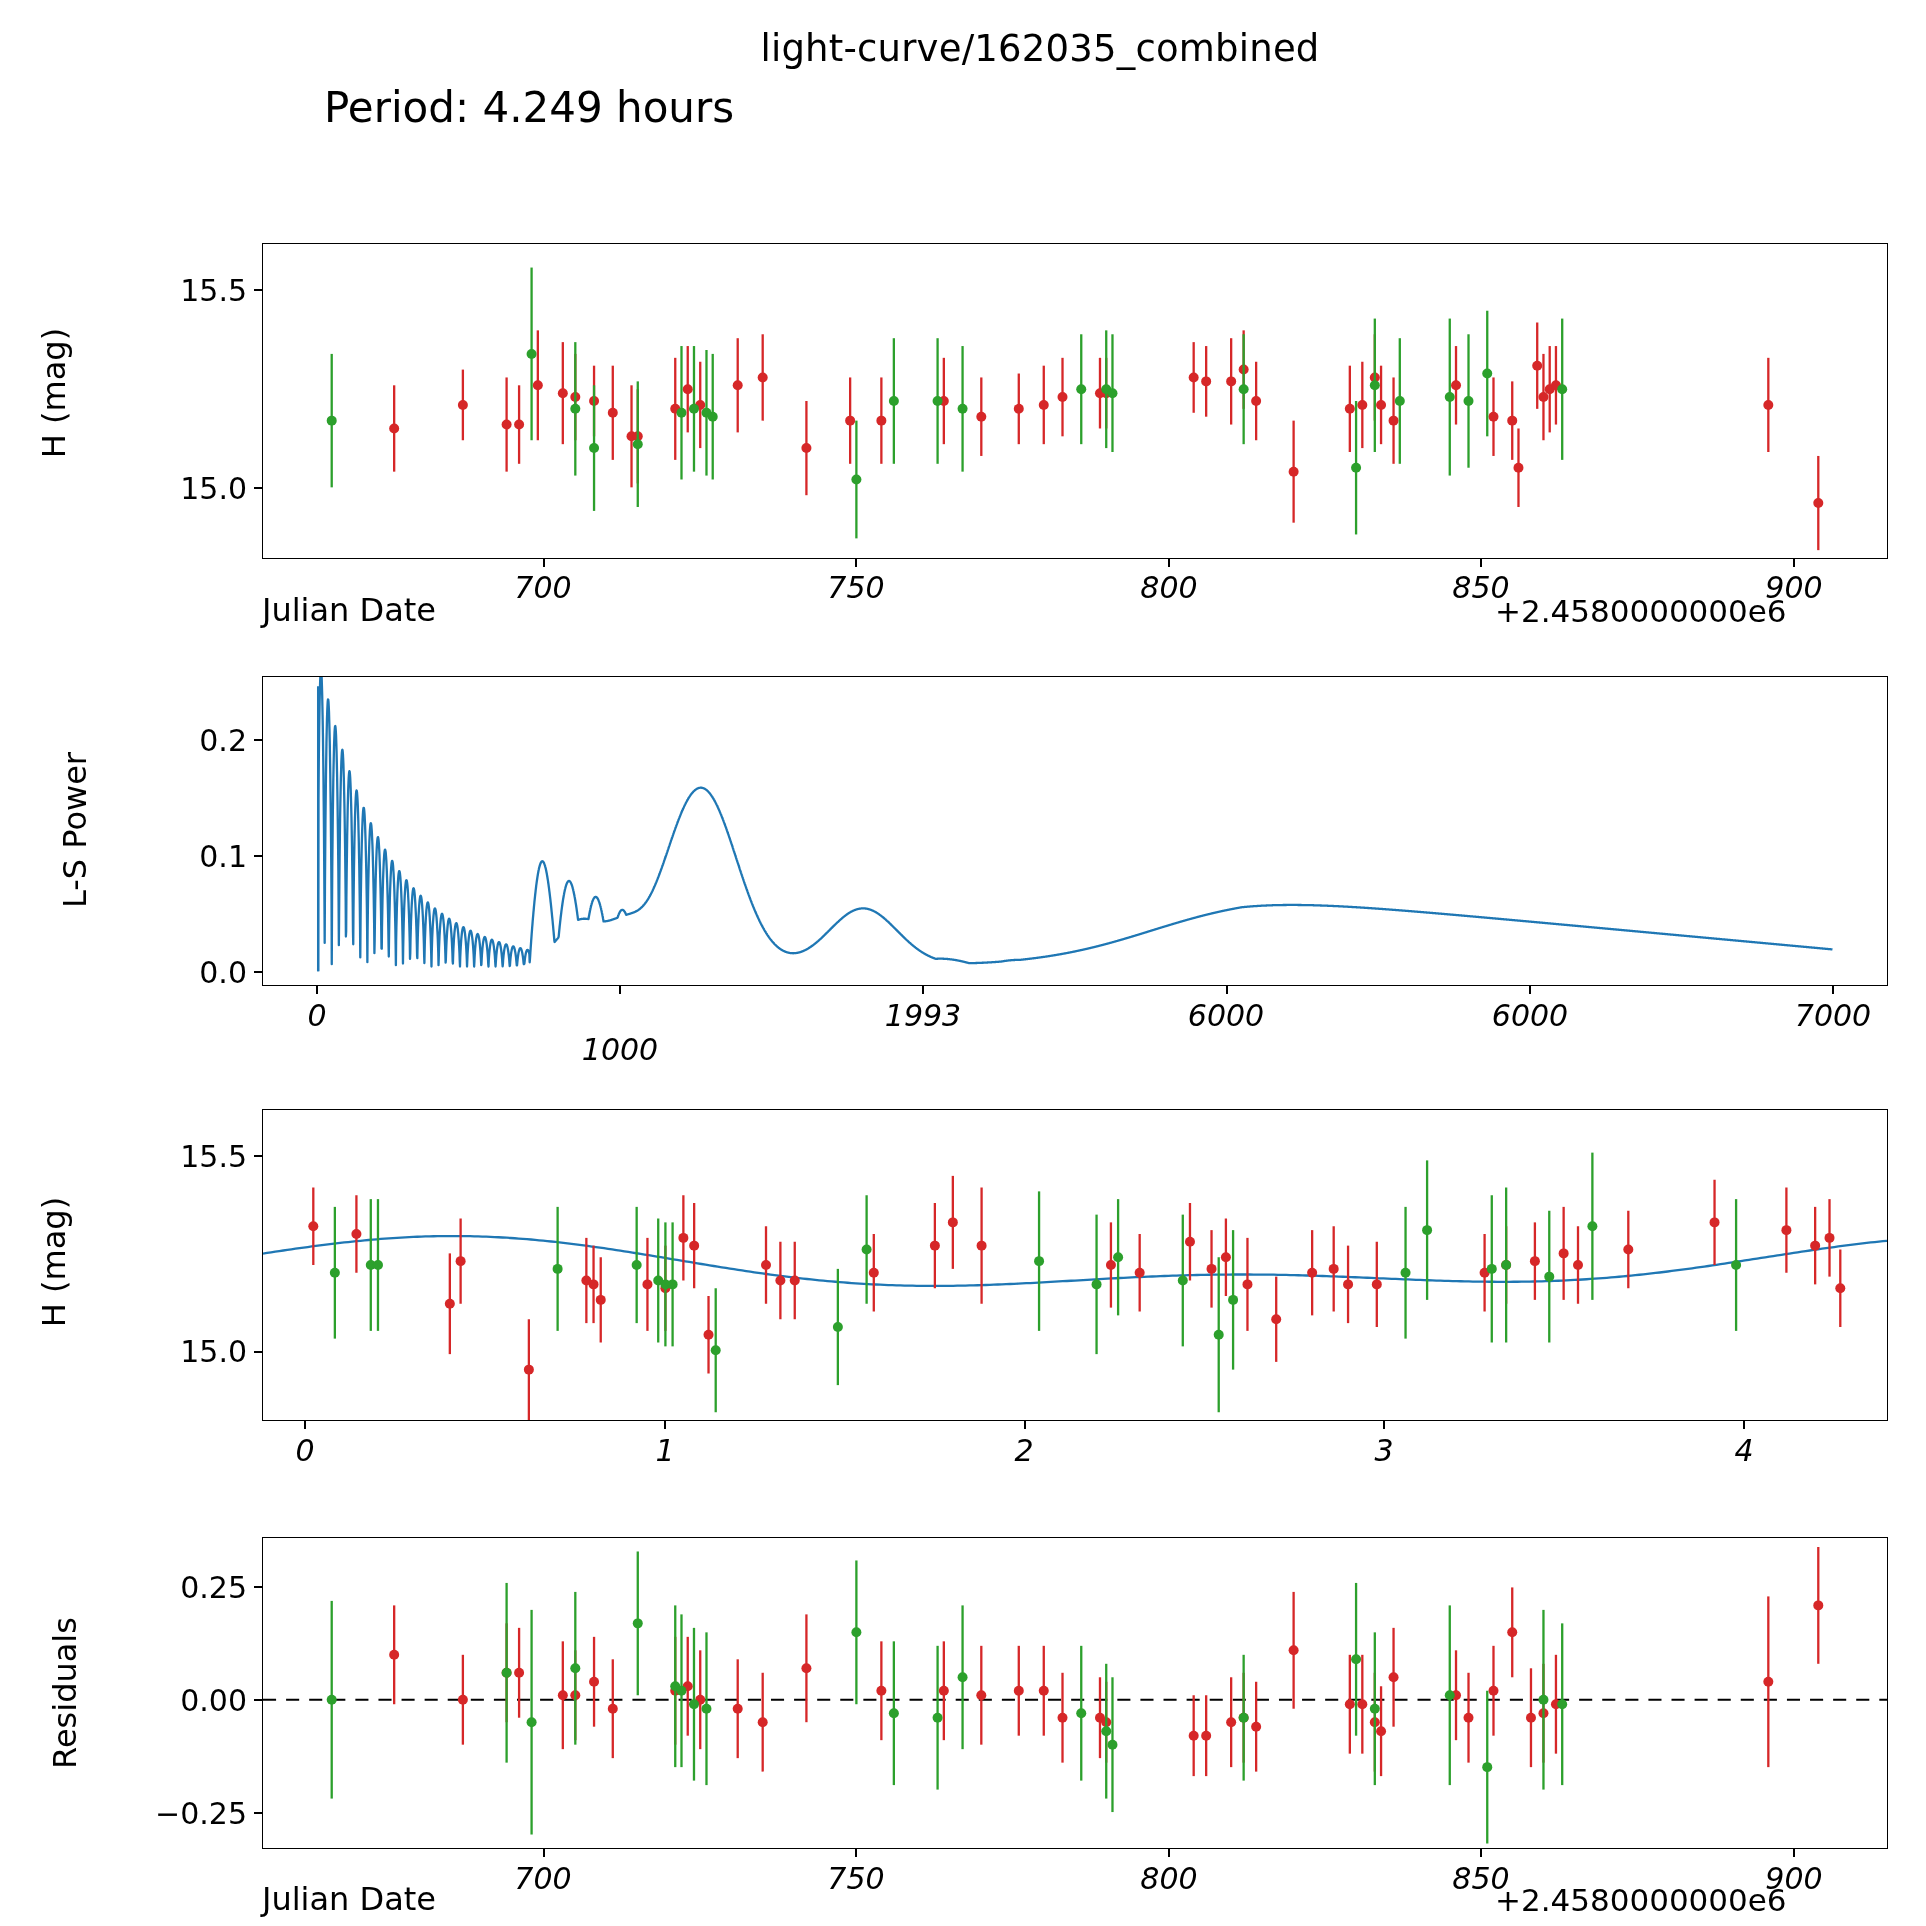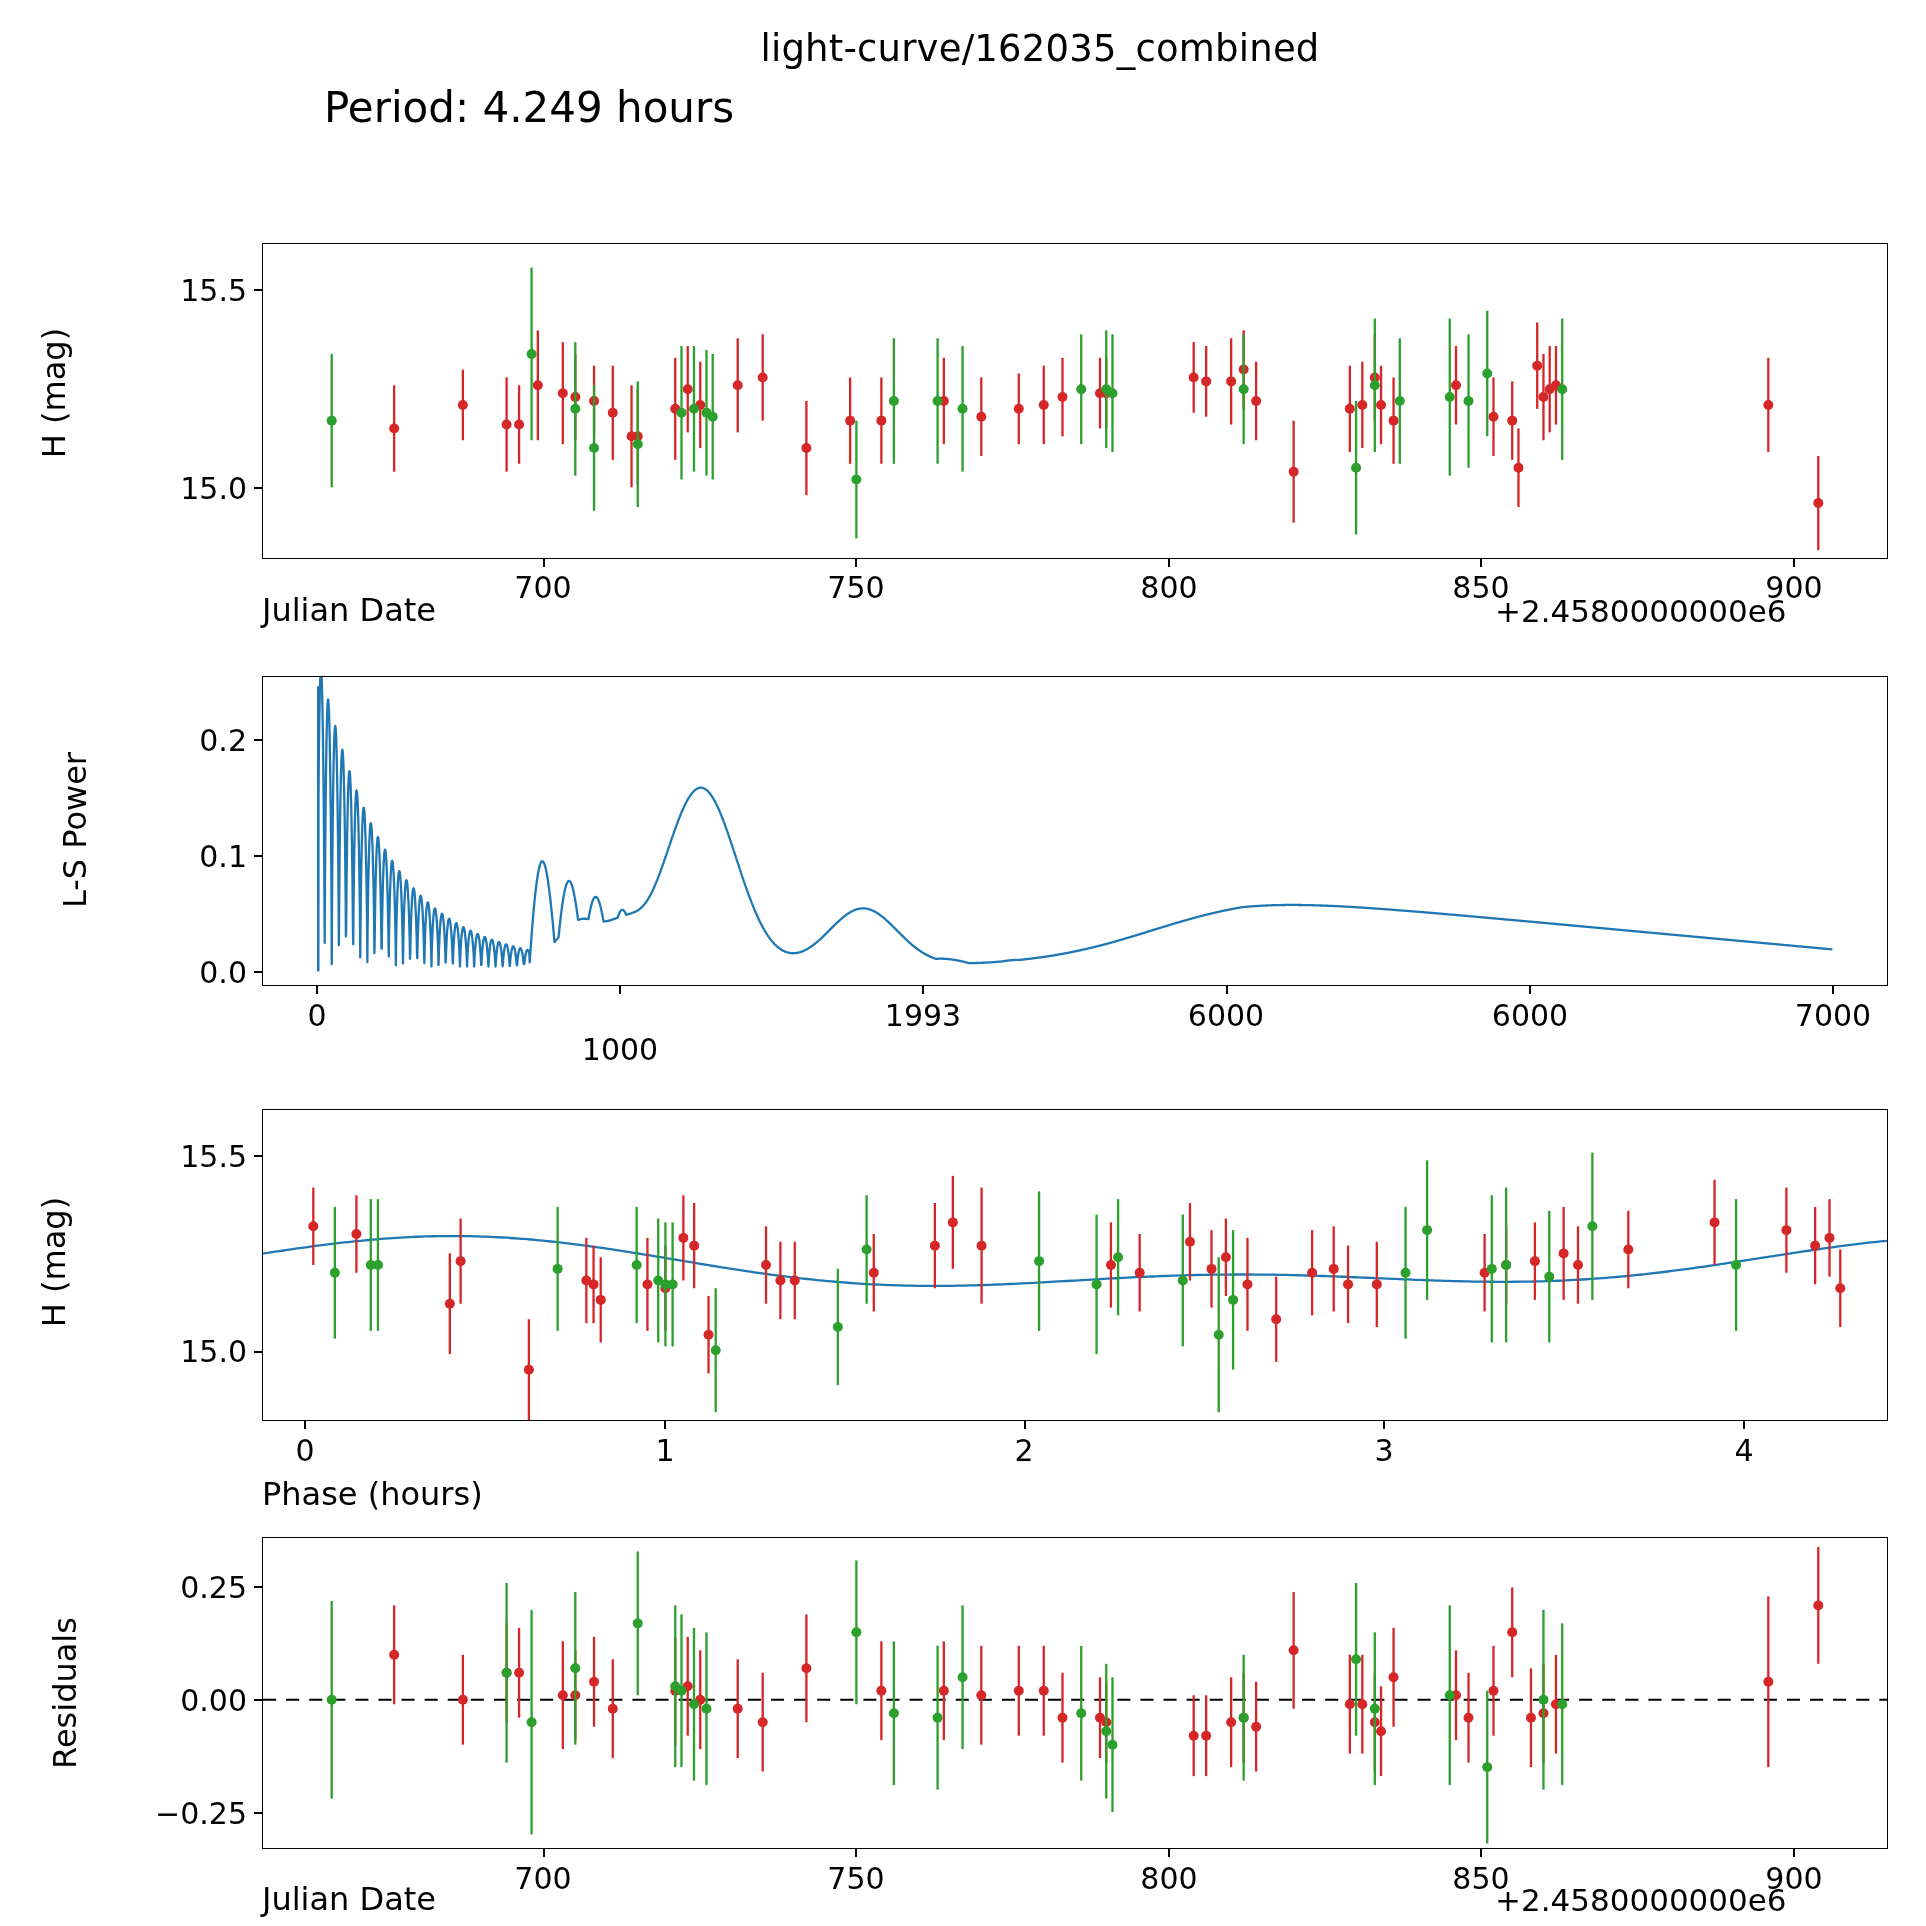--- a/index.html
+++ b/index.html
@@ -53,20 +53,21 @@
     width: 100%;
     height: 100%;
   }
 
   
   .tick-x {
     position: absolute;
     transform: translateX(-50%);
     font-size: 30px;
     white-space: nowrap;
+    font-style: italic;
   }
   .tick-y {
     position: absolute;
     transform: translateY(-50%);
     text-align: right;
     font-size: 30px;
     white-space: nowrap;
   }
   .tick-mark-x {
     position: absolute;
@@ -406,21 +407,20 @@
             <line x1="3342.389380530973" x2="3342.389380530973" y1="607.5000000000005" y2="263.2500000000001" stroke="#2ca02c" stroke-width="6"></line>
             <circle cx="3342.389380530973" cy="435.3750000000003" r="13" fill="#2ca02c"></circle>
             <line x1="3454.4247787610616" x2="3454.4247787610616" y1="496.1249999999991" y2="111.37499999999966" stroke="#2ca02c" stroke-width="6"></line>
             <circle cx="3454.4247787610616" cy="303.74999999999926" r="13" fill="#2ca02c"></circle>
             <line x1="3827.87610619469" x2="3827.87610619469" y1="577.1249999999993" y2="232.87499999999886" stroke="#2ca02c" stroke-width="6"></line>
             <circle cx="3827.87610619469" cy="404.9999999999991" r="13" fill="#2ca02c"></circle>
           </g>
         </svg>
     </div>
   </div>
-  <div class="axis-label-x" style="left:262px; top:1475px; width:1626px;">Phase (hours)</div>
   <div class="axis-label-y" style="left:54px; top:1262px; transform: rotate(-90deg) translate(-50%, -50%); transform-origin: 0 0;">H (mag)</div>
 
   <div class="panel" id="panel4" style="left:262px; top:1537px; width:1626px; height:312px;">
     <div class="plotarea">
       <svg id="svg4" viewBox="0 0 4220 810" preserveAspectRatio="none">
           <g>
             <line x1="0" x2="4220" y1="422.6086956521739" y2="422.6086956521739" stroke="#000000" stroke-width="5" stroke-dasharray="34,26"></line>
             <line x1="340.84615384615387" x2="340.84615384615387" y1="434.34782608695645" y2="176.086956521739" stroke="#d62728" stroke-width="6"></line>
             <circle cx="340.84615384615387" cy="305.21739130434776" r="13" fill="#d62728"></circle>
             <line x1="519.3846153846154" x2="519.3846153846154" y1="540" y2="305.21739130434776" stroke="#d62728" stroke-width="6"></line>

